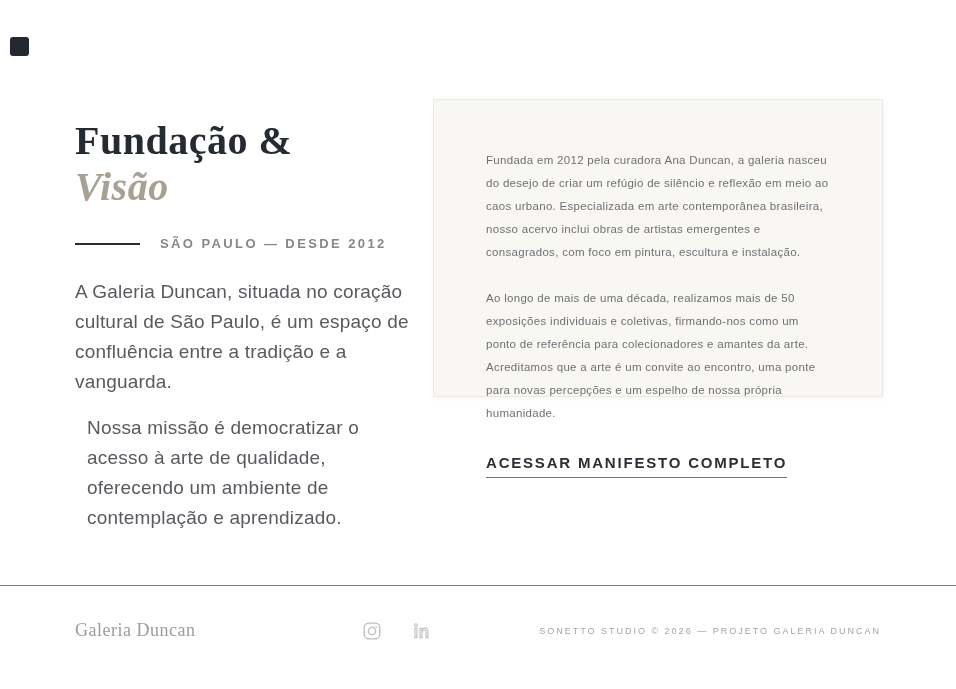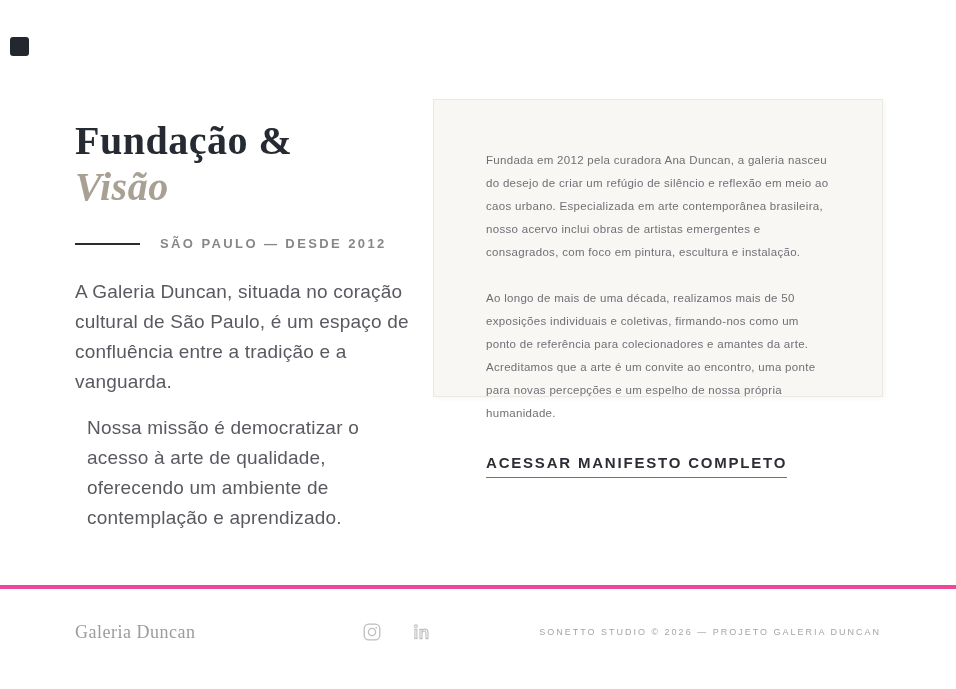--- a/index.html
+++ b/index.html
@@ -30,21 +30,21 @@
         box-shadow:2px 2px 5px rgba(0,0,0,0.035);padding:49px 52px;}
   .card p{margin:0;font-size:11.5px;line-height:23px;color:#6f7076;
           letter-spacing:0.3px;}
   .card p + p{margin-top:23px;}
   .card-link{display:inline-block;margin-top:29px;font-size:15px;font-weight:700;
              letter-spacing:1.8px;color:#2b2e35;text-decoration:none;
              border-bottom:1.5px solid #8c6d50;padding-bottom:6px;cursor:pointer;}
 
   
   footer{position:absolute;left:0;right:0;bottom:0;height:104px;
-         border-top:4px solid #ec4899;box-sizing:border-box;
+         border-top:1px solid #ec4899;box-sizing:border-box;
          display:flex;align-items:center;padding:0 75px 14px 75px;}
   .brand{font-family:"Liberation Serif",serif;font-size:18px;color:#9c9c9c;
          letter-spacing:0.5px;}
   .social{display:flex;align-items:center;gap:31px;margin-left:168px;}
   .social a{display:inline-flex;cursor:pointer;}
   .social svg{display:block;}
   .credits{margin-left:auto;font-size:9px;font-weight:400;letter-spacing:2px;
            color:#a4a4a4;white-space:nowrap;}
 </style>
 </head>

